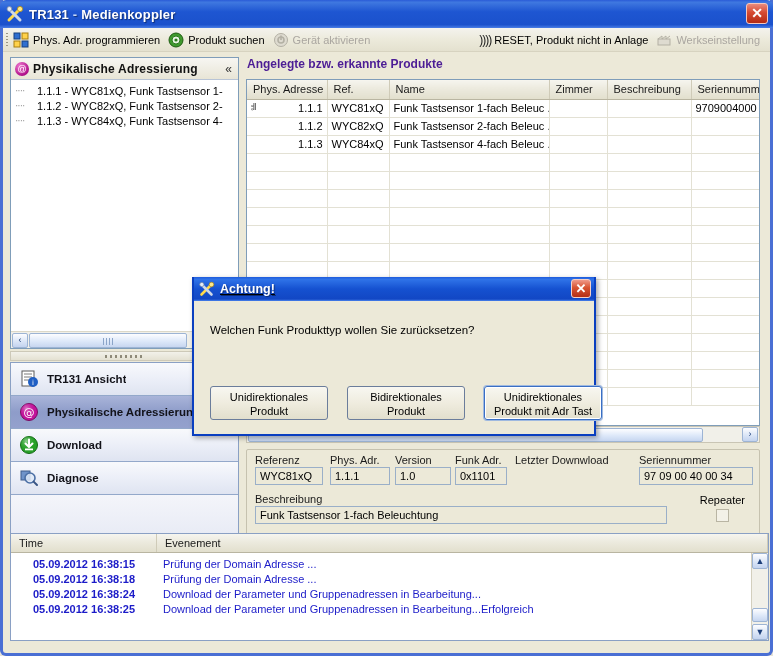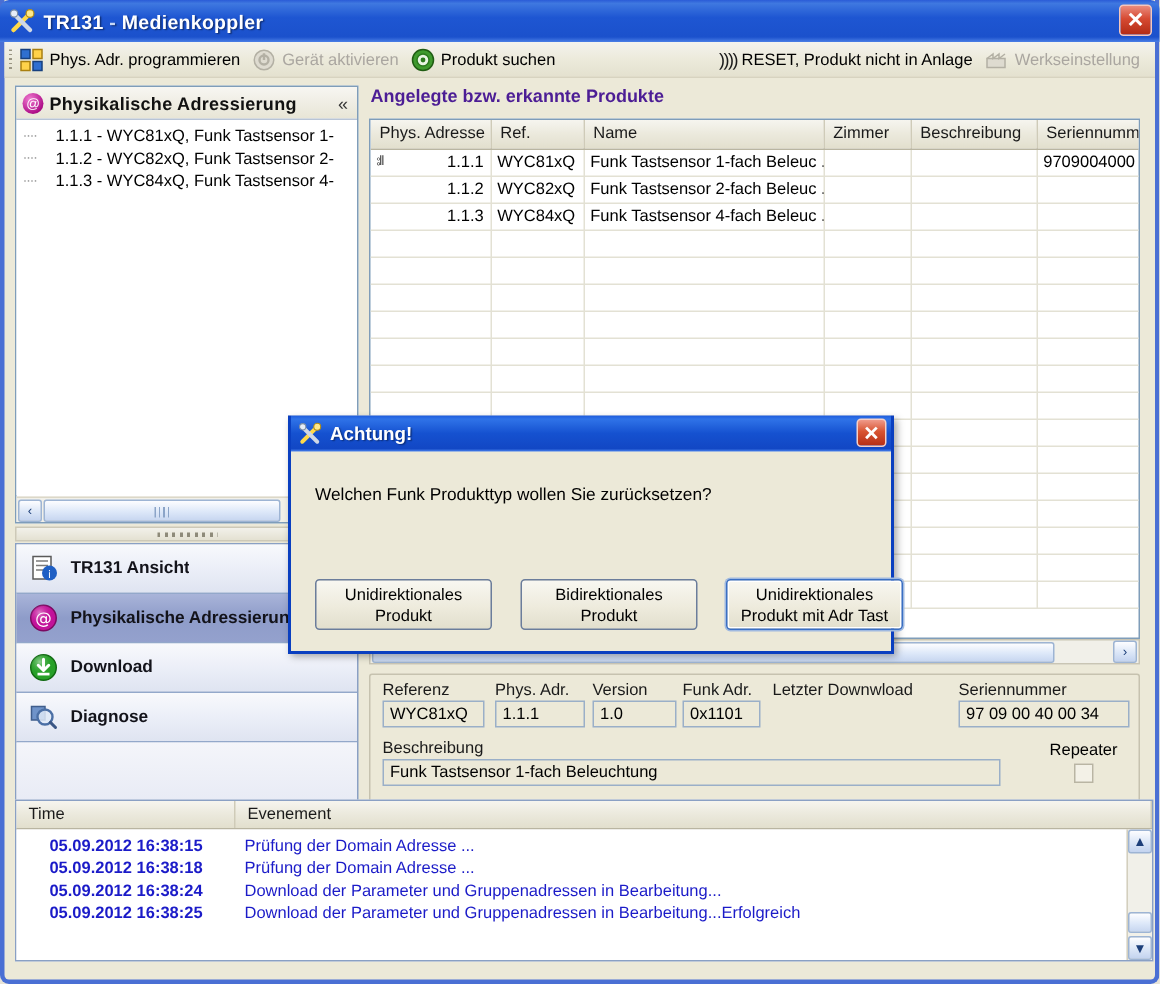--- a/index.html
+++ b/index.html
@@ -436,20 +436,21 @@
 
   
   #dialog {
     position: absolute;
     left: 189px; top: 277px;
     width: 404px; height: 159px;
     background: #ece9d8;
     border: 2px solid #0a3fc0;
     border-top: none;
     box-shadow: 2px 2px 5px rgba(0,0,0,.35);
+    text-decoration: underline;
   }
   #dlg-title {
     height: 24px;
     background: linear-gradient(to bottom, #1e5bdc 0%, #2f73e8 10%, #1551d0 50%, #1247c4 92%, #4b84ee 100%);
     display: flex; align-items: center;
     padding-left: 5px;
     position: relative;
   }
   #dlg-icon { width: 16px; height: 16px; flex: none; margin-right: 5px; position: relative; }
   #dlg-title-text {
@@ -525,40 +526,40 @@
         <svg width="16" height="16" viewBox="0 0 16 16">
           <rect x="1" y="1" width="6" height="6" fill="#2f6fd0" stroke="#17407f"></rect>
           <rect x="9" y="1" width="6" height="6" fill="#ffd24a" stroke="#a97f10"></rect>
           <rect x="1" y="9" width="6" height="6" fill="#ffd24a" stroke="#a97f10"></rect>
           <rect x="9" y="9" width="6" height="6" fill="#2f6fd0" stroke="#17407f"></rect>
         </svg>
       </span>
       <span class="tbl">Phys. Adr. programmieren</span>
     </div>
 
+    <div class="tb-btn">
+      <span class="tb-ico">
+        <svg width="16" height="16" viewBox="0 0 16 16">
+          <circle cx="8" cy="8" r="7" fill="#3f9a2e" stroke="#1f5c12"></circle>
+          <circle cx="8" cy="8" r="4" fill="#e9f5e4" stroke="#2c7a1e"></circle>
+          <circle cx="8" cy="8" r="1.6" fill="#2c7a1e"></circle>
+        </svg>
+      </span>
+      <span class="tbl">Produkt suchen</span>
+    </div>
+
     <div class="tb-btn disabled">
       <span class="tb-ico">
         <svg width="16" height="16" viewBox="0 0 16 16">
           <circle cx="8" cy="8" r="6.5" fill="#dedbd0" stroke="#b3b0a4"></circle>
           <circle cx="8" cy="8" r="3" fill="none" stroke="#b3b0a4" stroke-width="1.6"></circle>
           <line x1="8" y1="3.5" x2="8" y2="8" stroke="#b3b0a4" stroke-width="1.6"></line>
         </svg>
       </span>
       <span class="tbl">Gerät aktivieren</span>
-    </div>
-
-    <div class="tb-btn">
-      <span class="tb-ico">
-        <svg width="16" height="16" viewBox="0 0 16 16">
-          <circle cx="8" cy="8" r="7" fill="#3f9a2e" stroke="#1f5c12"></circle>
-          <circle cx="8" cy="8" r="4" fill="#e9f5e4" stroke="#2c7a1e"></circle>
-          <circle cx="8" cy="8" r="1.6" fill="#2c7a1e"></circle>
-        </svg>
-      </span>
-      <span class="tbl">Produkt suchen</span>
     </div>
 
     <div id="toolbar-right">
       <div class="tb-btn">
         <span class="reset-glyph">)))) </span>
         <span>RESET, Produkt nicht in Anlage</span>
       </div>
       <div class="tb-btn disabled">
         <span class="tb-ico">
           <svg width="16" height="16" viewBox="0 0 16 16">

